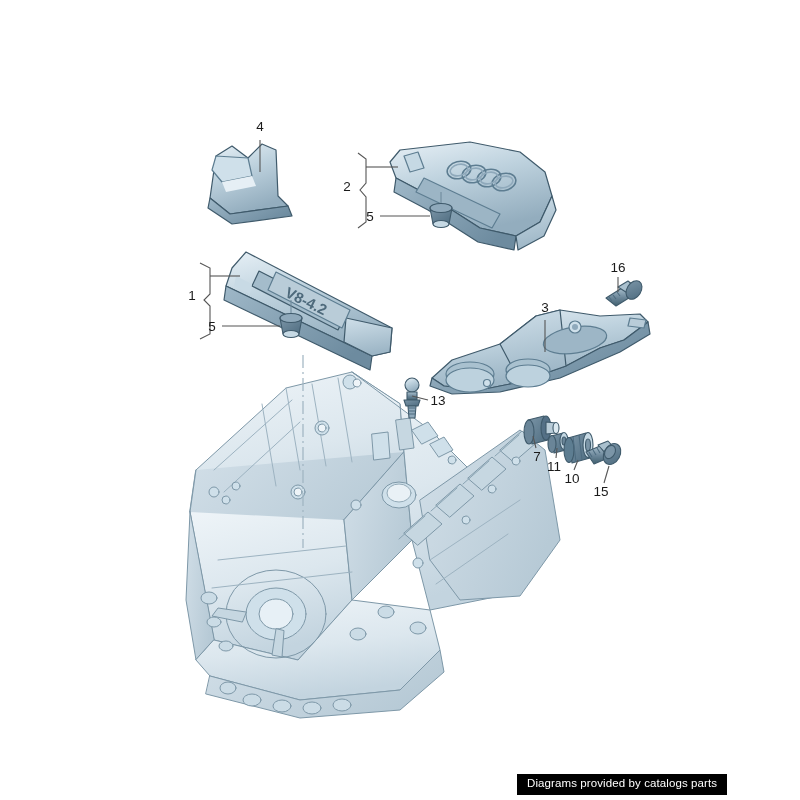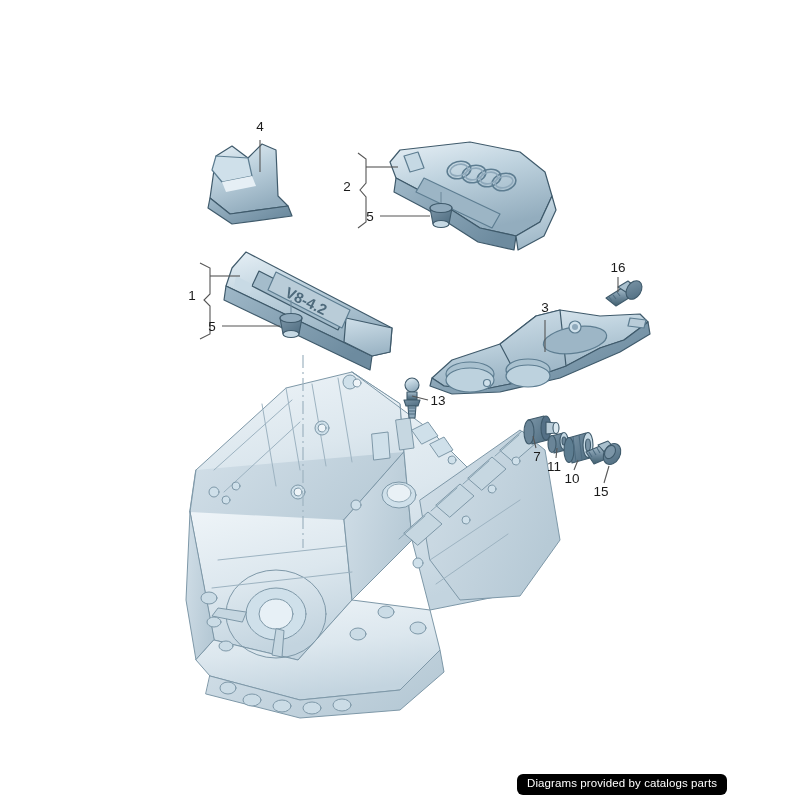--- a/index.html
+++ b/index.html
@@ -4,21 +4,21 @@
 <title>Parts Diagram</title>
 <style>
   html,body{margin:0;padding:0;background:#ffffff;}
   body{width:800px;height:800px;overflow:hidden;
        font-family:"Liberation Sans","DejaVu Sans",sans-serif;}
   #stage{position:relative;width:800px;height:800px;background:#fff;}
   #diagram{position:absolute;left:0;top:0;width:800px;height:800px;}
   .wm{position:absolute;left:517px;top:774px;
       background:#000;color:#fff;font-size:11.5px;
       padding:4px 10px 5px 10px;letter-spacing:.1px;
-      white-space:nowrap;line-height:1;border-radius:6px;}
+      white-space:nowrap;line-height:1;}
   text.lbl{font-family:"Liberation Sans","DejaVu Sans",sans-serif;
            font-size:13.5px;fill:#1a1a1a;}
   text.emb{font-family:"Liberation Sans","DejaVu Sans",sans-serif;
            font-size:15px;font-weight:600;fill:#4e6a7c;}
 </style>
 </head>
 <body>
 
 <div id="stage">
 

